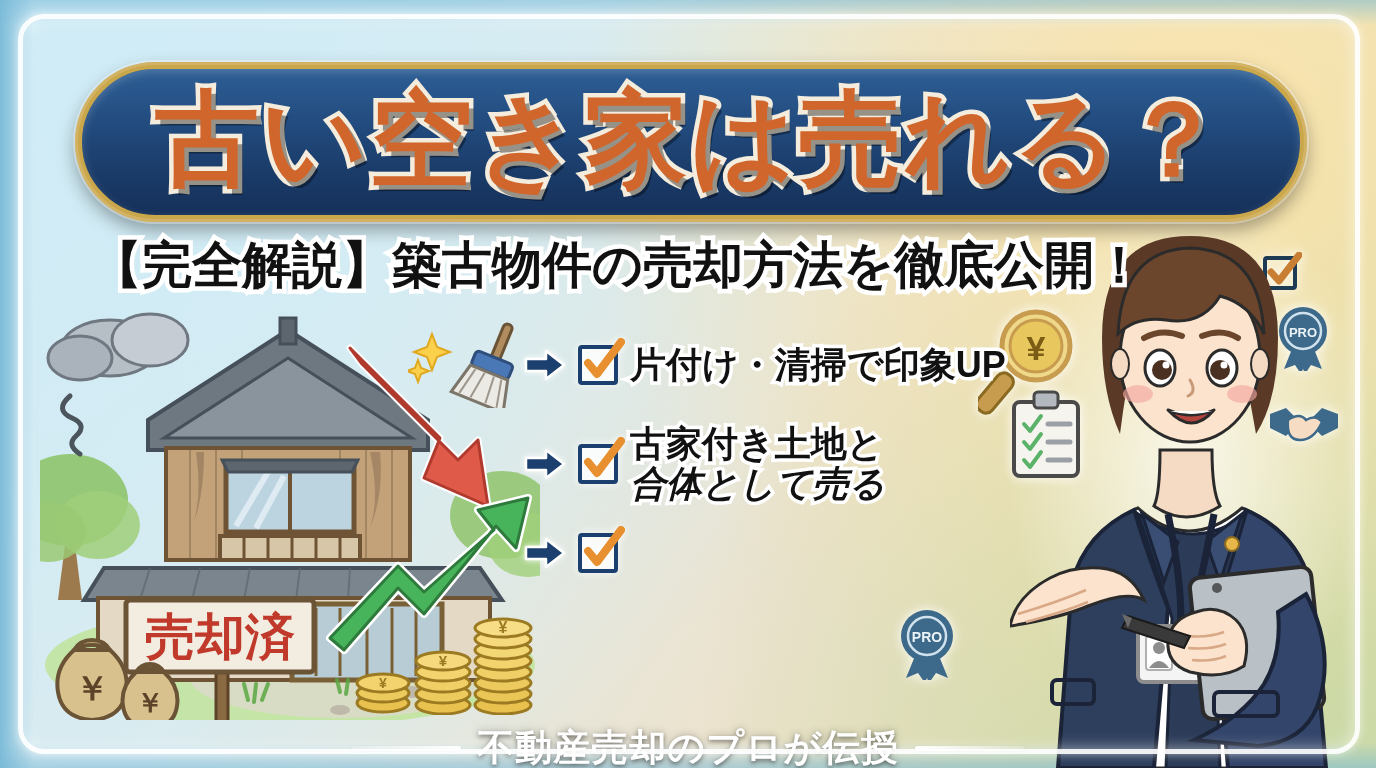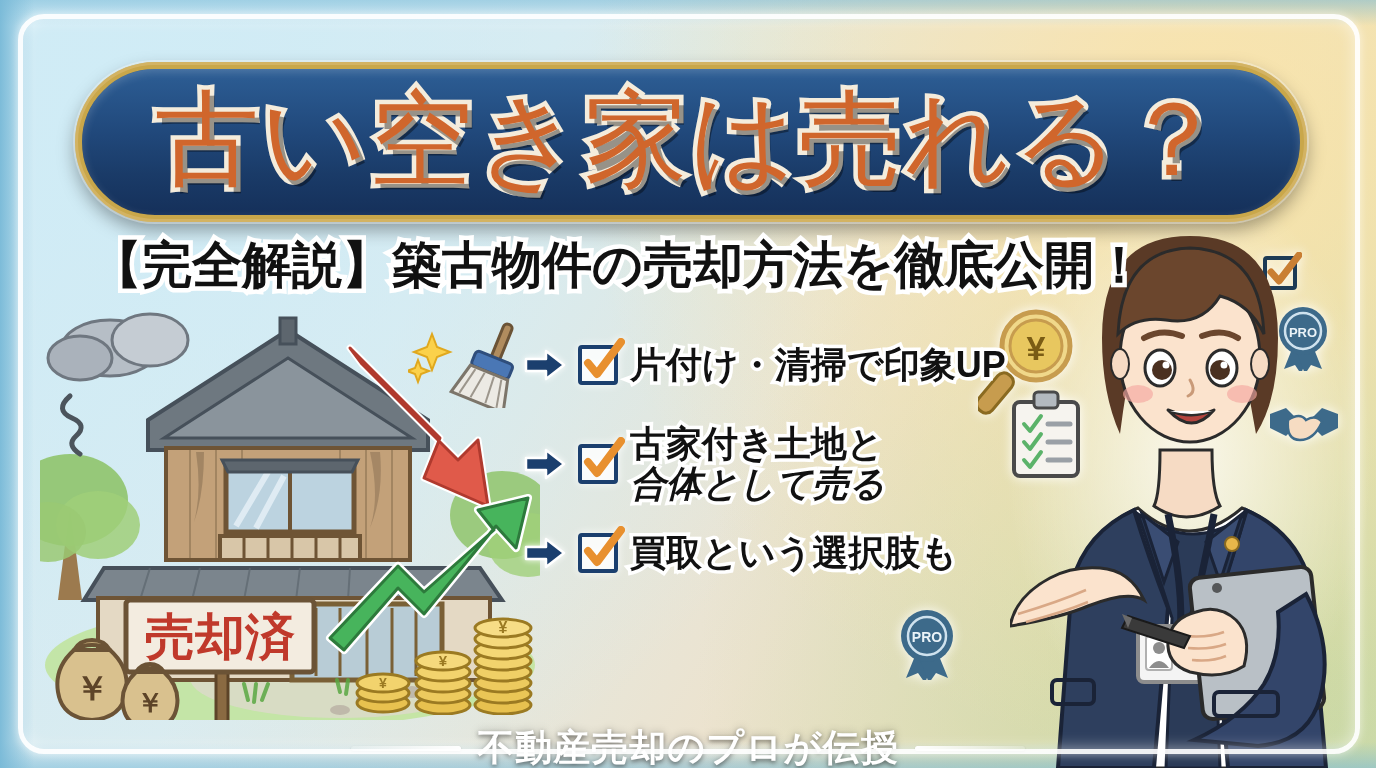--- a/index.html
+++ b/index.html
@@ -52,21 +52,21 @@
       0 8px 18px rgba(0,0,0,.35),
       inset 0 3px 10px rgba(255,255,255,.18);
     display:flex; align-items:center; justify-content:center;
     z-index:18;
   }
   #banner::after{
     content:""; position:absolute; inset:-7px; border-radius:80px;
     border:3px solid rgba(218,190,120,.55); pointer-events:none;
   }
   #title-text{
-    font-size:104px; font-weight:normal; letter-spacing:2px;
+    font-size:104px; font-weight:bold; letter-spacing:2px;
     color:#d0662c;
     -webkit-text-stroke:9px #f4ecdc;
     paint-order:stroke fill;
     text-shadow:5px 6px 0 rgba(0,0,0,.38);
     white-space:nowrap;
     line-height:1;
     transform:translateY(-3px);
   }
 
   
@@ -502,21 +502,20 @@
 
   <div class="bullet" id="bullet-3">
     <svg class="arrow" viewBox="0 0 42 34">
       <path d="M2 11 h20 V3 l18 14 l-18 14 v-8 h-20 Z" fill="#1b3f6e" stroke="#ffffff" stroke-width="2.5" stroke-linejoin="round"></path>
     </svg>
     <span class="cbox">
       <svg viewBox="0 0 48 48">
           <path d="M10 26 l9 11 l24 -32" fill="none" stroke="#e8902f" stroke-width="8" stroke-linecap="round" stroke-linejoin="round"></path>
         </svg>
     </span>
-    <span class="btext">買取という選択肢も</span>
   </div>
 
 
   <div id="footer">
     <span class="frule"></span>
     <span id="footer-text">不動産売却のプロが伝授</span>
     <span class="frule right"></span>
   </div>
 
   <div id="edgewash"></div>

